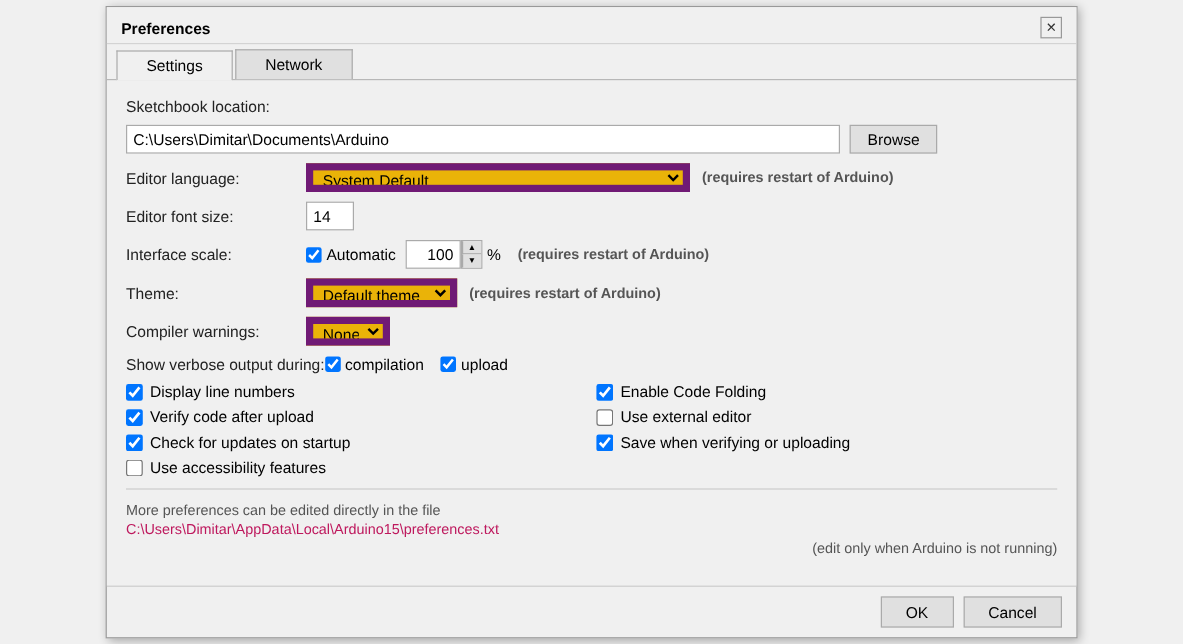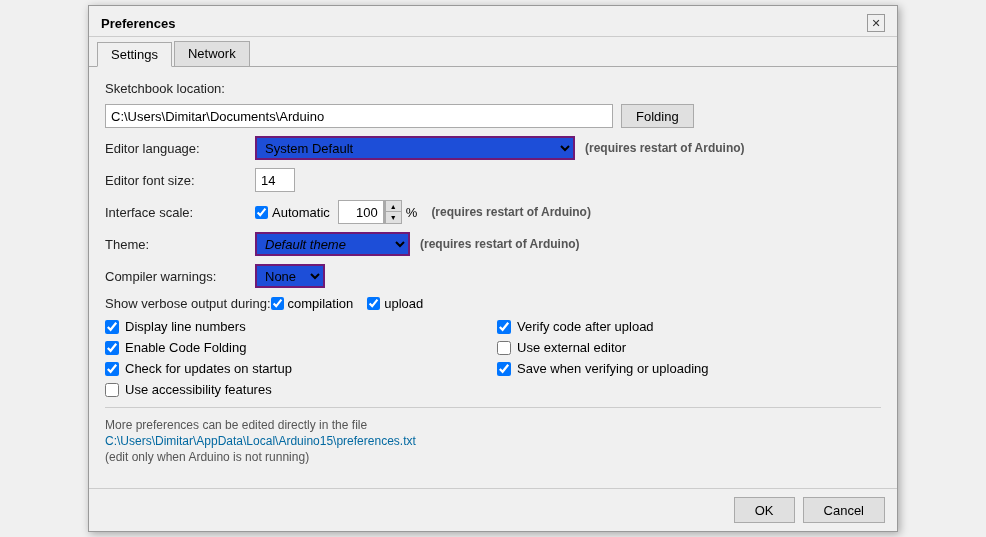--- a/index.html
+++ b/index.html
@@ -43,21 +43,21 @@
       font-size: 11px;
       color: #333;
     }
     .tabs {
       display: flex;
       padding: 4px 8px 0 8px;
       background: #f0f0f0;
       border-bottom: 1px solid #aaa;
     }
     .tab {
-      padding: 4px 13px;
+      padding: 4px 24px;
       border: 1px solid #aaa;
       border-bottom: none;
       background: #e0e0e0;
       cursor: pointer;
       font-size: 13px;
       margin-right: 2px;
     }
     .tab.active {
       background: #f0f0f0;
       border-bottom: 1px solid #f0f0f0;
@@ -79,26 +79,26 @@
       color: #222;
     }
     input[type="text"], input[type="number"] {
       border: 1px solid #aaa;
       background: white;
       padding: 3px 5px;
       font-size: 13px;
       height: 24px;
     }
     .sketchbook-input {
-      width: 508px;
+      width: 595px;
     }
     select {
       height: 24px;
-      border: 2px solid #701a75;
-      background: #1d4ed8;
+      border: 6px solid #701a75;
+      background: #eab308;
       font-size: 13px;
       padding: 0 4px;
       cursor: pointer;
     }
     .browse-btn {
       padding: 3px 14px;
       background: #e0e0e0;
       border: 1px solid #aaa;
       cursor: pointer;
       font-size: 13px;
@@ -158,27 +158,28 @@
       justify-content: center;
       margin-left: 4px;
     }
     .info-text {
       font-size: 12px;
       color: #555;
       margin-bottom: 2px;
     }
     .file-path {
       font-size: 12px;
-      color: #0369a1;
+      color: #be185d;
       margin-bottom: 2px;
     }
     .edit-note {
       font-size: 12px;
       color: #555;
       margin-bottom: 10px;
+      text-align: right;
     }
     .bottom-buttons {
       display: flex;
       justify-content: flex-end;
       gap: 8px;
       padding: 8px 12px;
       border-top: 1px solid #ccc;
     }
     .action-btn {
       padding: 4px 20px;
@@ -206,21 +207,21 @@
       border-left: 1px solid #aaa;
       cursor: pointer;
       font-size: 7px;
       display: flex;
       align-items: center;
       justify-content: center;
       padding: 0;
     }
     .spinner-up { border-bottom: 1px solid #aaa; }
     .compiler-select { width: 70px; }
-    .theme-select { width: 155px; font-style: italic; }
+    .theme-select { width: 126px; }
     .lang-select { width: 320px; }
   </style>
 </head>
 <body>
 
 <div class="dialog">
 
   <div class="title-bar">
     <span class="title-bar-text">Preferences</span>
     <button class="close-btn">✕</button>
@@ -235,21 +236,21 @@
     </div>
   </div>
 
   <div class="content">
 
     <div class="row">
       <span class="label">Sketchbook location:</span>
     </div>
     <div class="row">
       <input type="text" class="sketchbook-input" value="C:\Users\Dimitar\Documents\Arduino" style="">
-      <button class="browse-btn">Folding</button>
+      <button class="browse-btn">Browse</button>
     </div>
 
     <div class="row">
       <span class="label">Editor language:</span>
       <select class="lang-select">
         <option>System Default</option>
       </select>
       <span class="restart-note">(requires restart of Arduino)</span>
     </div>
 
@@ -295,26 +296,26 @@
       <input type="checkbox" id="verbose-upload" checked="" style="">
       <label for="verbose-upload" style="margin-left:4px;">upload</label>
     </div>
 
     <div class="checkboxes-section">
       <div class="checkbox-row">
         <input type="checkbox" id="display-line-numbers" checked="" style="">
         <label for="display-line-numbers">Display line numbers</label>
       </div>
       <div class="checkbox-row">
+        <input type="checkbox" id="enable-code-folding" checked="" style="">
+        <label for="enable-code-folding">Enable Code Folding</label>
+      </div>
+      <div class="checkbox-row">
         <input type="checkbox" id="verify-code" checked="" style="">
         <label for="verify-code">Verify code after upload</label>
-      </div>
-      <div class="checkbox-row">
-        <input type="checkbox" id="enable-code-folding" checked="" style="">
-        <label for="enable-code-folding">Enable Code Folding</label>
       </div>
       <div class="checkbox-row">
         <input type="checkbox" id="use-external-editor" style="">
         <label for="use-external-editor">Use external editor</label>
       </div>
       <div class="checkbox-row">
         <input type="checkbox" id="check-updates" checked="" style="">
         <label for="check-updates">Check for updates on startup</label>
       </div>
       <div class="checkbox-row">

